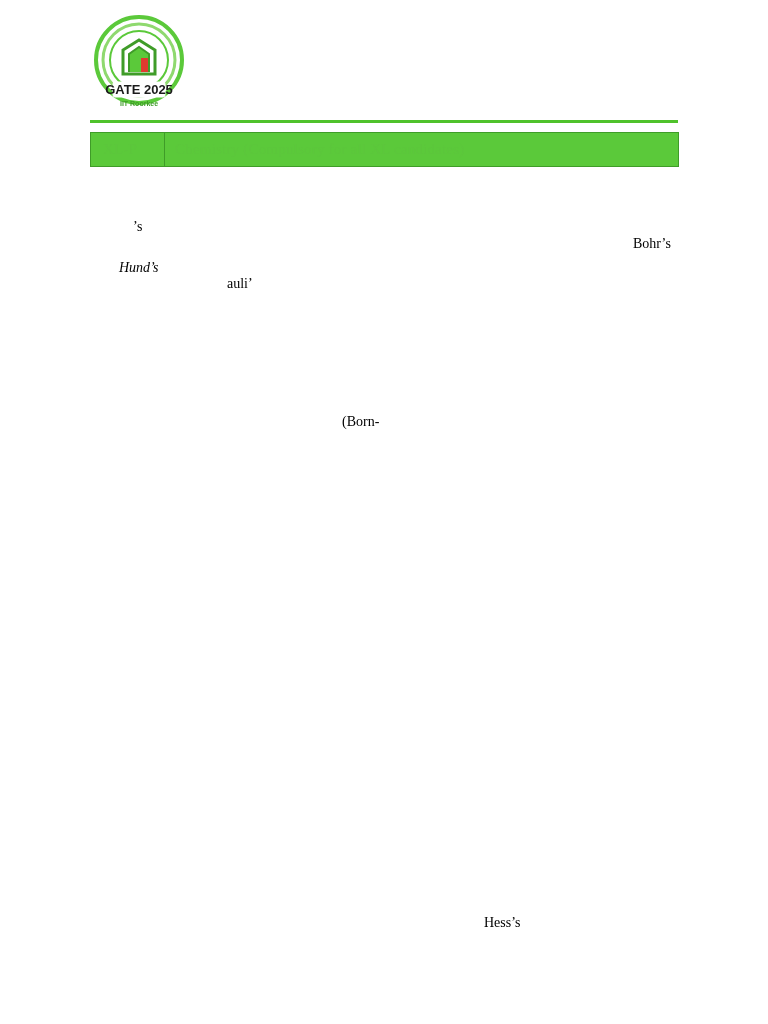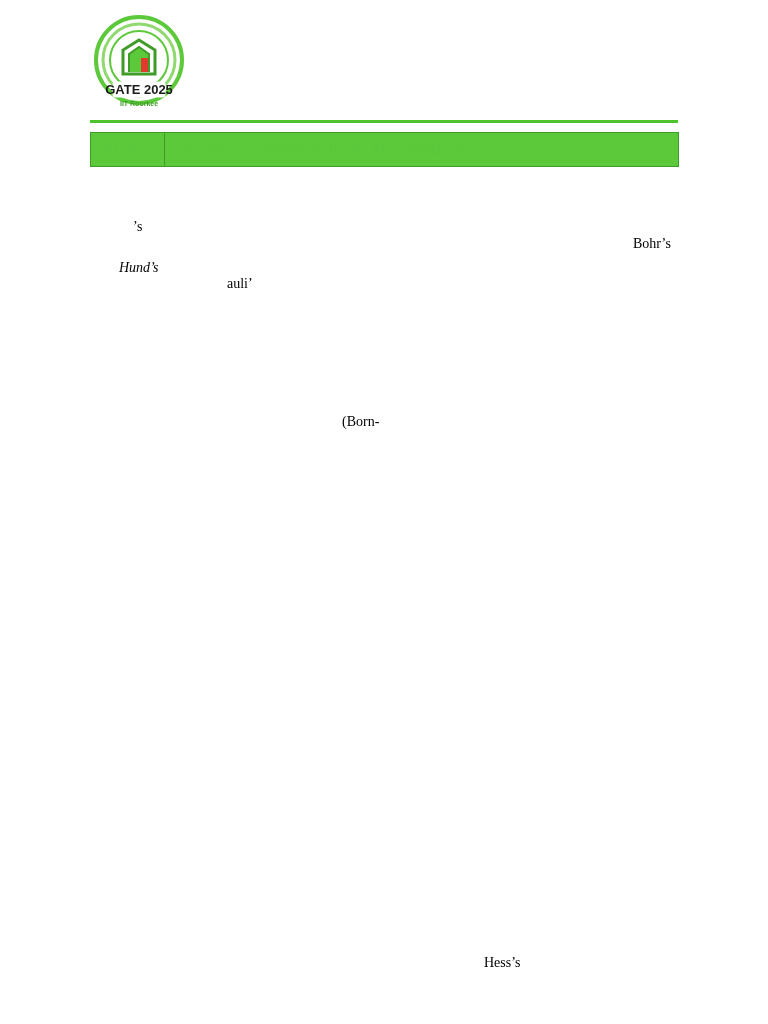--- a/index.html
+++ b/index.html
@@ -84,21 +84,21 @@
     line-height: 16px;
     color: #000000;
     white-space: pre;
   }
 
   .f-atomic-s    { left: 133px; top: 219px; }
   .f-bohr        { left: 633px; top: 236px; }
   .f-hund        { left: 119px; top: 260px; font-style: italic; }
   .f-pauli       { left: 227px; top: 276px; }
   .f-born        { left: 306px; top: 414px; margin-left: 36px; }
-  .f-hess        { left: 484px; top: 955px; }
+  .f-hess        { left: 484px; top: 915px; }
 </style>
 </head>
 <body>
 
 <div class="page">
 
   <div class="logo-wrap">
     <svg class="logo-svg" width="92" height="104" viewBox="0 0 92 104" xmlns="http://www.w3.org/2000/svg">
       <circle cx="46" cy="48" r="43" fill="none" stroke="#5bc93a" stroke-width="4"></circle>
       <circle cx="46" cy="48" r="36" fill="none" stroke="#8fd96f" stroke-width="3"></circle>

